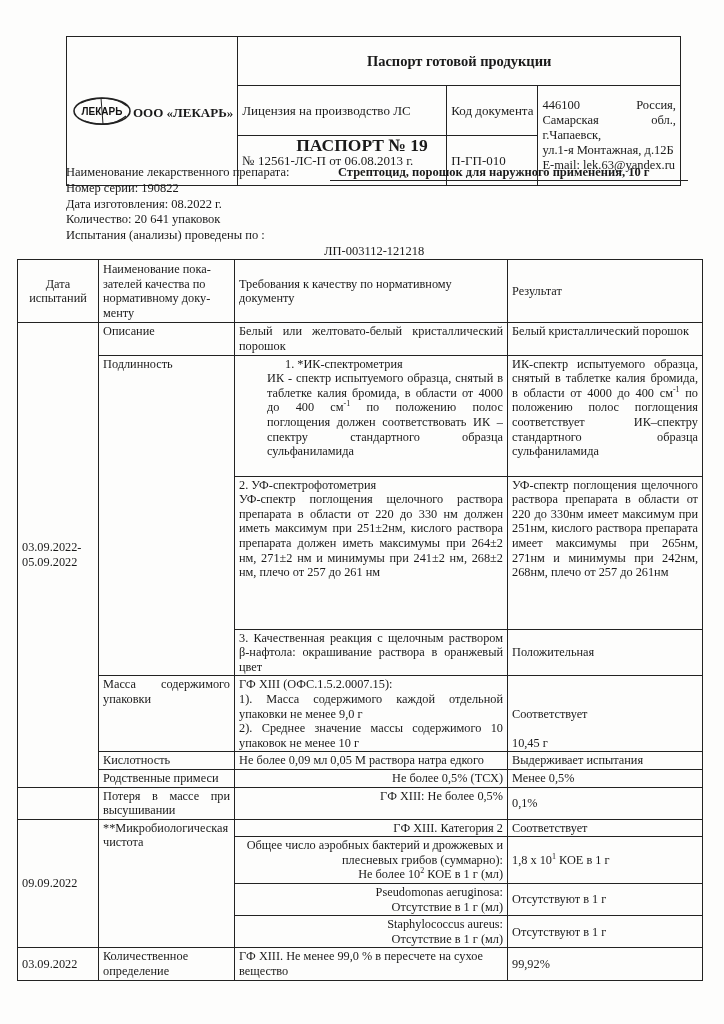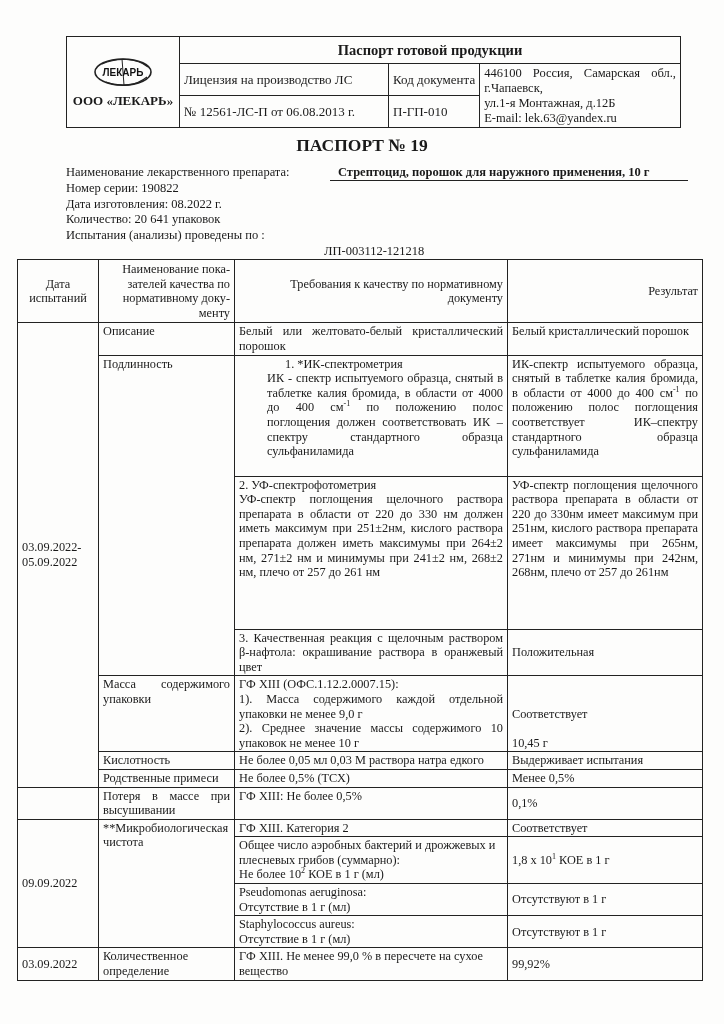--- a/index.html
+++ b/index.html
@@ -4,25 +4,25 @@
 <style>
   html, body { margin: 0; padding: 0; }
   body {
     width: 724px; height: 1024px; background: #fdfdfc; position: relative; overflow: hidden;
     font-family: "Liberation Serif", "DejaVu Serif", serif; color: #1a1a1a;
   }
   .hdr {
     position: absolute; left: 66px; top: 36px; width: 615px; height: 92px;
     border-collapse: collapse; font-size: 13px;
   }
-  .hdr td { border: 1.3px solid #222; padding: 1px 4px; vertical-align: middle; }
+  .hdr td { border: 1.3px solid #222; padding: 12px 4px; vertical-align: middle; }
   .hdr .logo-cell { width: 104px; text-align: center; }
   .hdr .title { text-align: center; font-weight: bold; font-size: 14.5px; height: 24px; }
   .hdr .addr { font-size: 12.5px; line-height: 15px; text-align: justify; }
-  .logo-wrap { display: flex; flex-direction: column; align-items: center; }
+  .logo-wrap { display: flex; align-items: center; }
   .logo-svg { width: 62px; height: 34px; }
   .company { font-weight: bold; font-size: 13px; margin-top: 4px; white-space: nowrap; }
 
   .passport-title {
     position: absolute; left: 0; width: 724px; top: 135px; text-align: center;
     font-weight: bold; font-size: 17.5px;
   }
   .info { position: absolute; left: 66px; top: 165px; font-size: 12.5px; line-height: 15.8px; }
   .info .row { white-space: nowrap; }
   .product-name {
@@ -30,28 +30,28 @@
     border-bottom: 1.3px solid #222; padding-left: 8px; line-height: 15px;
   }
   .trial-doc { position: absolute; left: 324px; top: 244px; font-size: 12.5px; }
 
   .main {
     position: absolute; left: 17px; top: 259px; width: 686px; border-collapse: collapse;
     font-size: 12.3px; line-height: 14.6px;
   }
   .main td { border: 1.2px solid #222; padding: 1px 4px; vertical-align: top; }
   .main th {
-    border: 1.2px solid #222; font-weight: normal; padding: 2px 4px; vertical-align: middle; text-align: right;
+    border: 1.2px solid #222; font-weight: normal; padding: 2px 4px; vertical-align: middle; text-align: left;
   }
   .c-date { width: 72px; vertical-align: middle !important; text-align: left; }
   .c-name { width: 127px; }
   .c-req { width: 264px; }
   .c-res { }
   .just { text-align: justify; }
-  .ctr { text-align: left; }
+  .ctr { text-align: right; }
   .mid { vertical-align: middle !important; }
   sup { font-size: 8px; line-height: 0; }
   .indent { padding-left: 18px; display: block; }
 </style>
 </head>
 <body>
 
 <table class="hdr">
   <tbody>
       <tr>
@@ -133,33 +133,33 @@
   </tr>
 
   <tr>
     <td class="just">3. Качественная реакция с щелочным раствором β-нафтола: окрашивание раствора в оранжевый цвет</td>
     <td class="mid">Положительная</td>
   </tr>
 
   <tr>
     <td class="just">Масса содержимого упаковки</td>
     <td class="just">
-      <div>ГФ XIII (ОФС.1.12.2.0007.15):</div>
+      <div>ГФ XIII (ОФС.1.5.2.0007.15):</div>
       <div>1). Масса содержимого каждой отдельной упаковки не менее 9,0 г</div>
       <div>2). Среднее значение массы содержимого 10 упаковок не менее 10 г</div>
     </td>
     <td style="vertical-align:bottom;">
       <div style="margin-bottom:14px;">Соответствует</div>
       <div>10,45 г</div>
     </td>
   </tr>
 
   <tr>
     <td>Кислотность</td>
-    <td style="white-space:nowrap;">Не более 0,05 мл 0,03 М раствора натра едкого</td>
+    <td style="white-space:nowrap;">Не более 0,09 мл 0,05 М раствора натра едкого</td>
     <td>Выдерживает испытания</td>
   </tr>
 
   <tr>
     <td>Родственные примеси</td>
     <td class="ctr">Не более 0,5% (ТСХ)</td>
     <td class="mid">Менее 0,5%</td>
   </tr>
 
   <tr>

